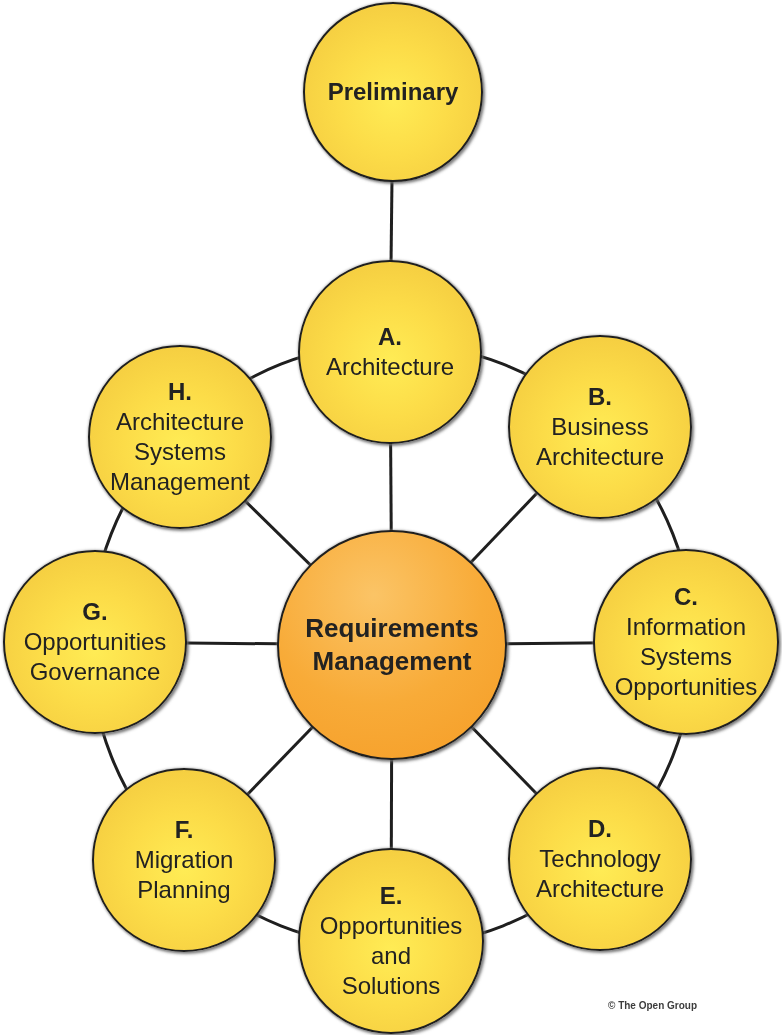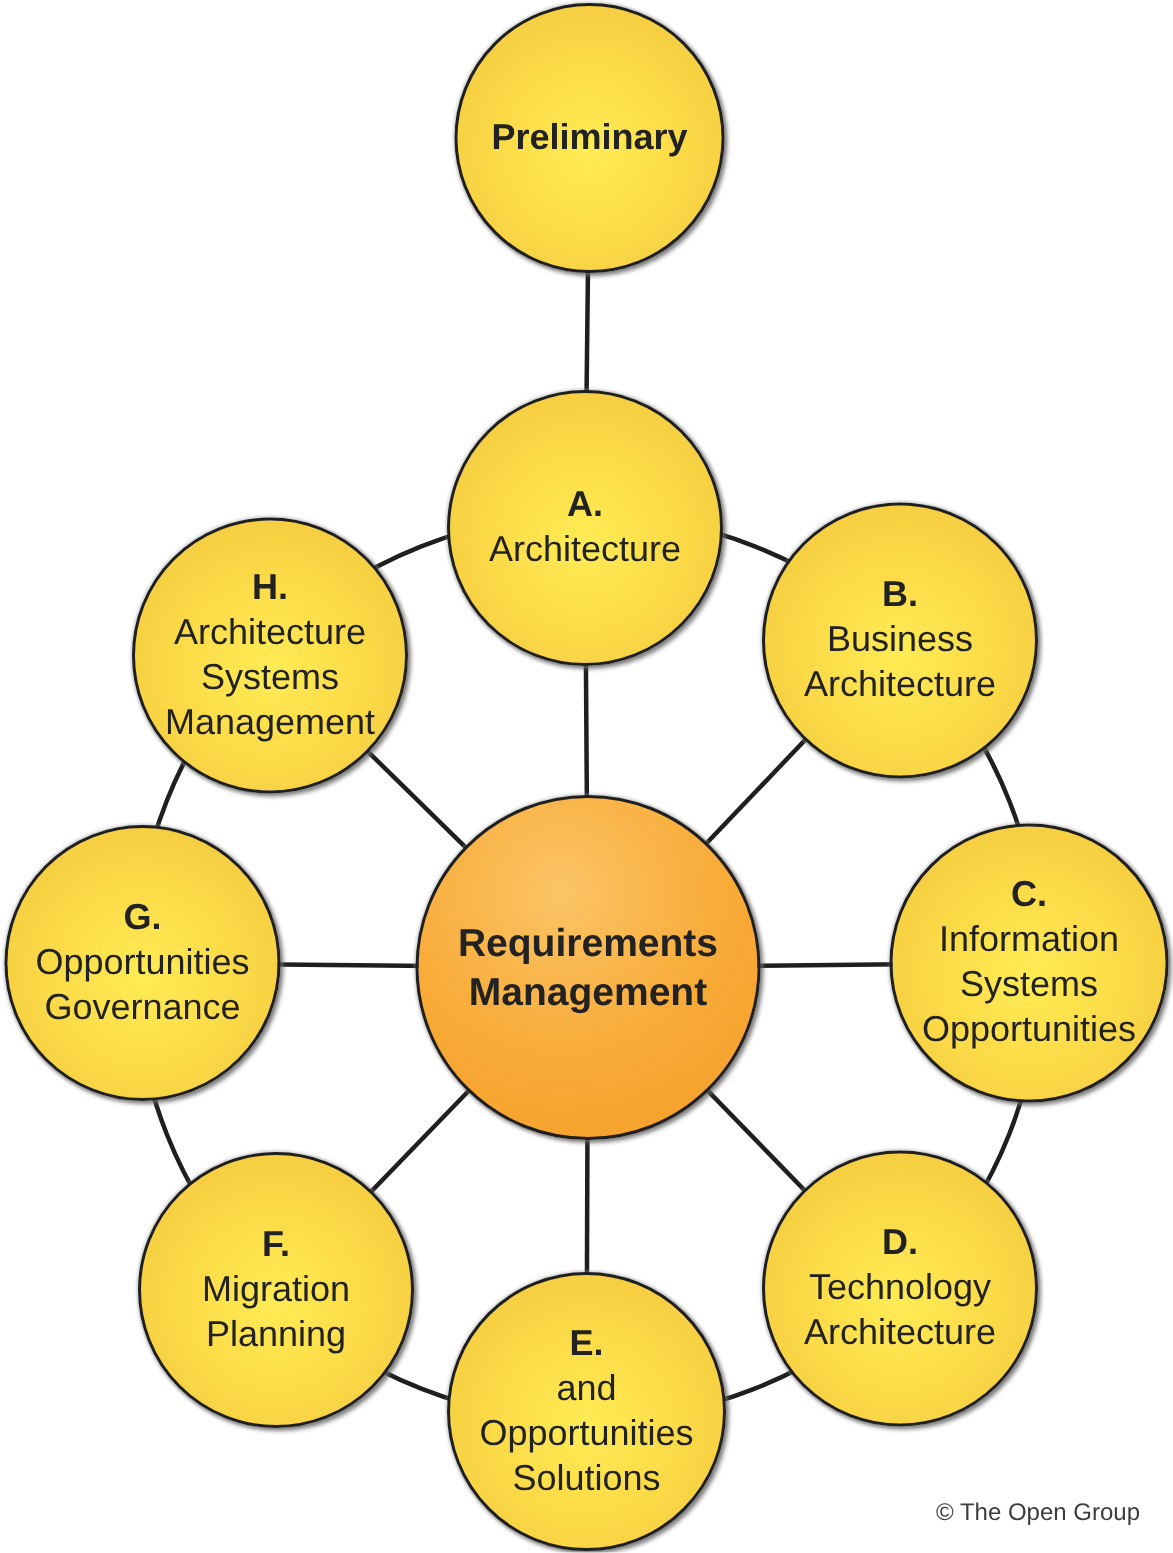--- a/index.html
+++ b/index.html
@@ -31,21 +31,21 @@
   .node-a{left:298px;top:260px;width:184px;height:184px;}
   .node-b{left:508px;top:335px;width:184px;height:184px;}
   .node-c{left:593px;top:549px;width:186px;height:186px;}
   .node-d{left:508px;top:767px;width:184px;height:184px;}
   .node-e{left:298px;top:848px;width:186px;height:186px;}
   .node-f{left:92px;top:768px;width:184px;height:184px;}
   .node-g{left:3px;top:550px;width:184px;height:184px;}
   .node-h{left:88px;top:345px;width:184px;height:184px;}
   .node-center{left:277px;top:530px;width:230px;height:230px;}
 
-  .copyright{position:absolute;left:624px;top:1000px;font-size:16px;font-weight:normal;color:var(--copyright);white-space:nowrap;}
+  .copyright{position:absolute;left:608px;top:1000px;font-size:10px;font-weight:bold;color:var(--copyright);white-space:nowrap;}
 </style>
 </head>
 <body>
 
 <div class="stage">
 
   <svg class="wires" width="782" height="1035" viewBox="0 0 782 1035">
     <circle class="wire" cx="392" cy="645" r="302"></circle>
     <line class="wire" x1="393" y1="92" x2="390" y2="352"></line>
     <line class="wire" x1="392" y1="645" x2="390" y2="352"></line>
@@ -92,22 +92,22 @@
     <div class="node-text">
       <span class="letter">D.</span>
       <span>Technology</span>
       <span>Architecture</span>
     </div>
   </div>
 
   <div class="node yellow node-e">
     <div class="node-text">
       <span class="letter">E.</span>
+      <span>Opportunities</span>
       <span>and</span>
-      <span>Opportunities</span>
       <span>Solutions</span>
     </div>
   </div>
 
   <div class="node yellow node-f">
     <div class="node-text">
       <span class="letter">F.</span>
       <span>Migration</span>
       <span>Planning</span>
     </div>

